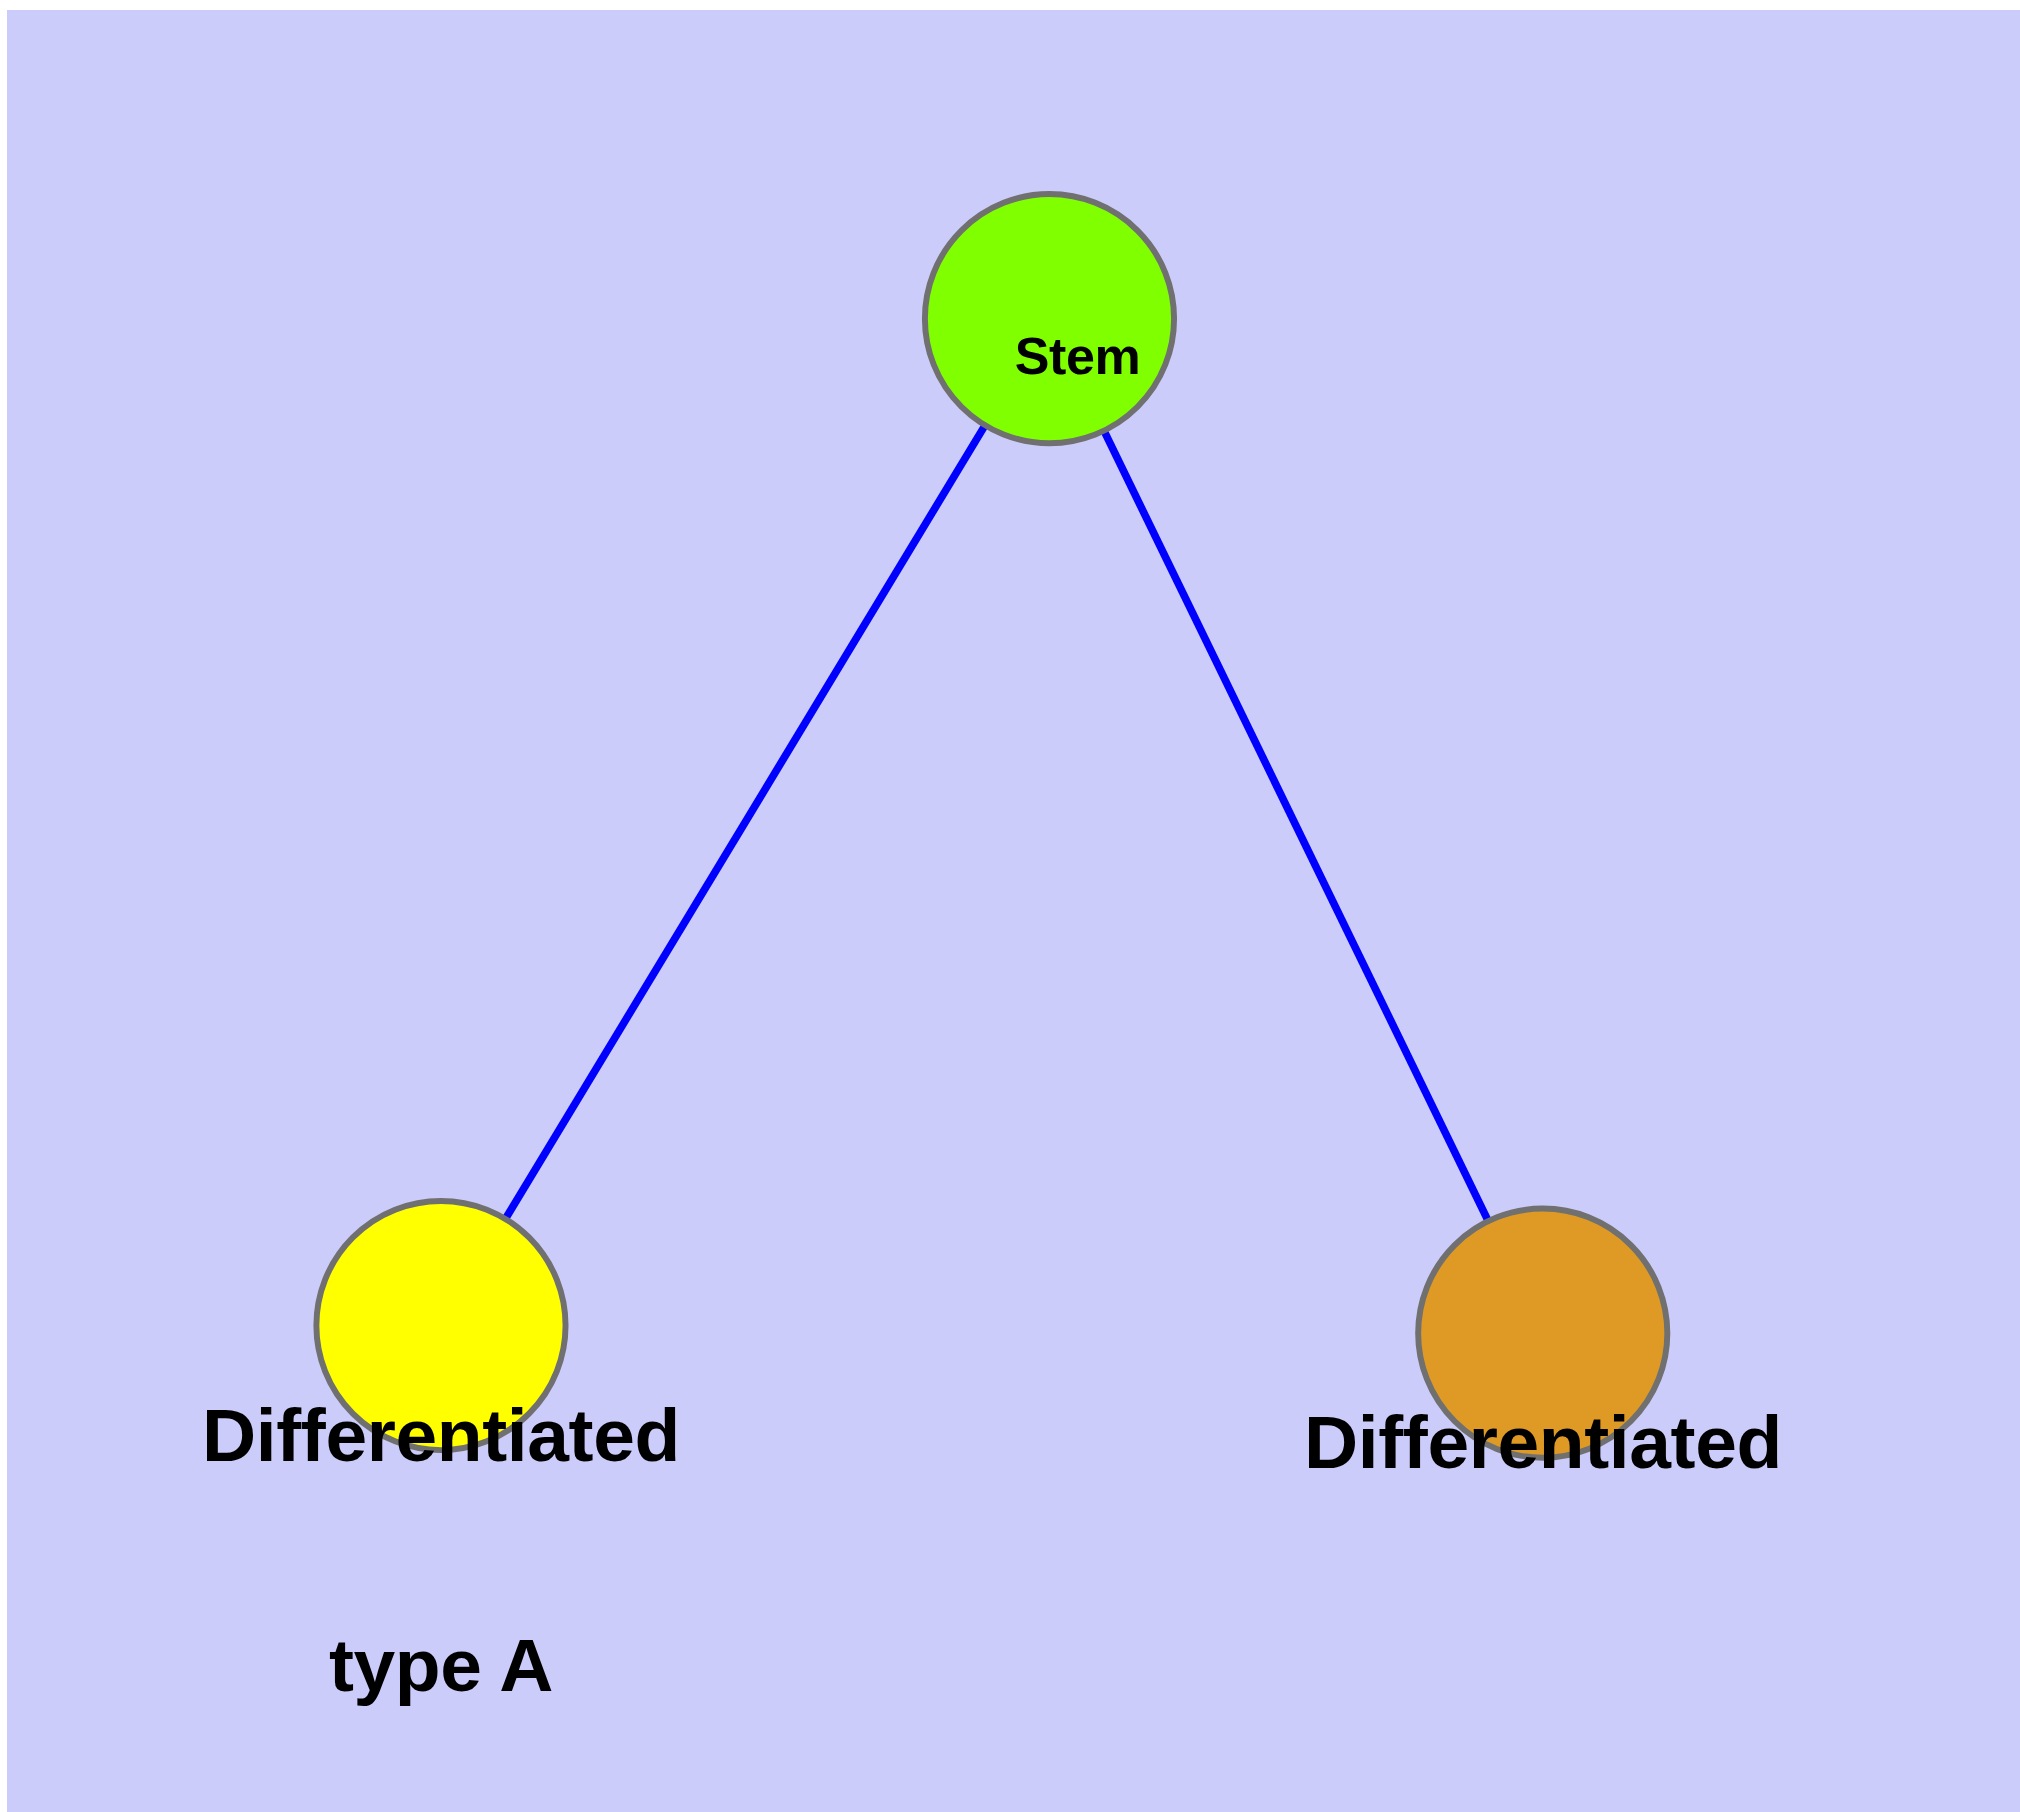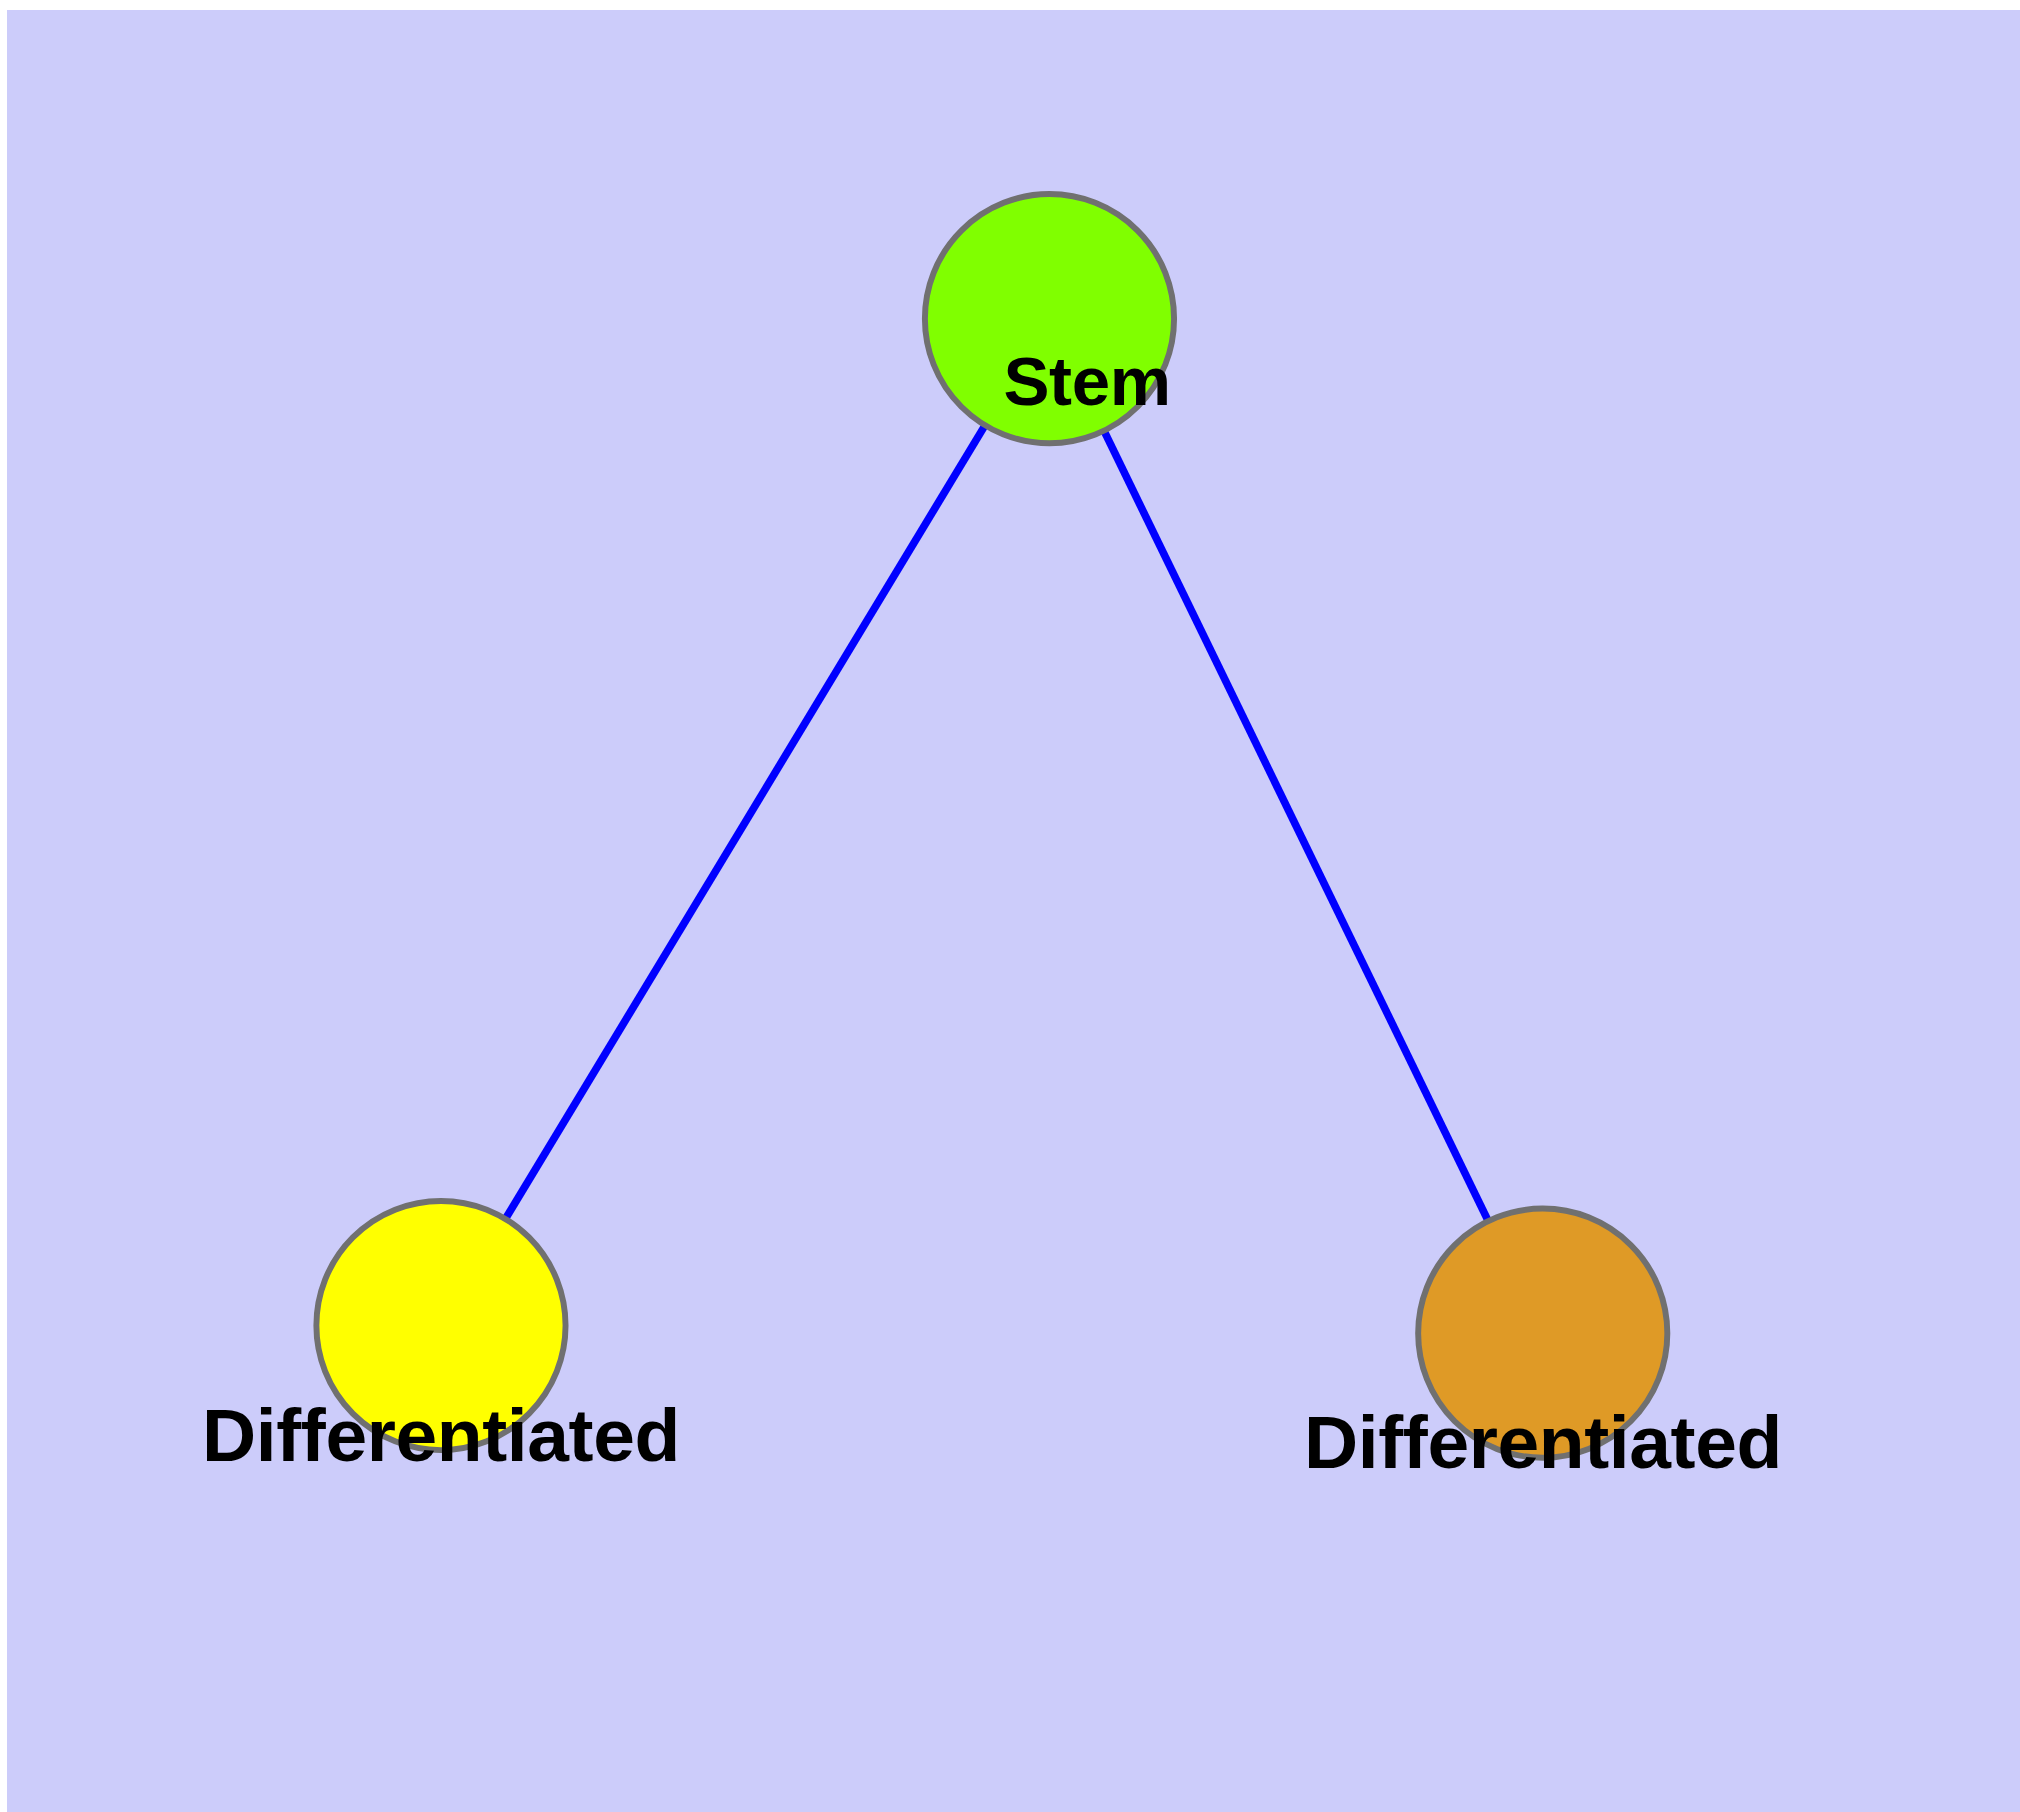--- a/index.html
+++ b/index.html
@@ -36,21 +36,21 @@
     text-align: center;
     color: #000000;
     font-weight: bold;
     font-family: "Liberation Sans", sans-serif;
     line-height: 1.02;
     white-space: pre;
     letter-spacing: -0.4px;
     pointer-events: none;
   }
   .label-stem {
-    font-size: 69px;
+    font-size: 52px;
   }
   .label-typea, .label-typeb {
     font-size: 75px;
   }
 </style>
 </head>
 <body>
 
 <div id="canvas">
 
@@ -69,20 +69,21 @@
       <circle cx="1820" cy="1573" r="147" fill="#df9a26" stroke="#707070" stroke-width="7"></circle>
     </g>
   </svg>
 
   <div class="node-label label-stem" style="left:795px; top:277px; width:509px;">
     <span>Stem</span>
   </div>
 
   <div class="node-label label-typea" style="left:102px; top:1244px; width:678px;">
     <div>Differentiated</div>
+    <div>type A</div>
   </div>
 
   <div class="node-label label-typeb" style="left:1204px; top:1251px; width:678px;">
     <div>Differentiated</div>
   </div>
 
 </div>
 
 
 </body></html>

